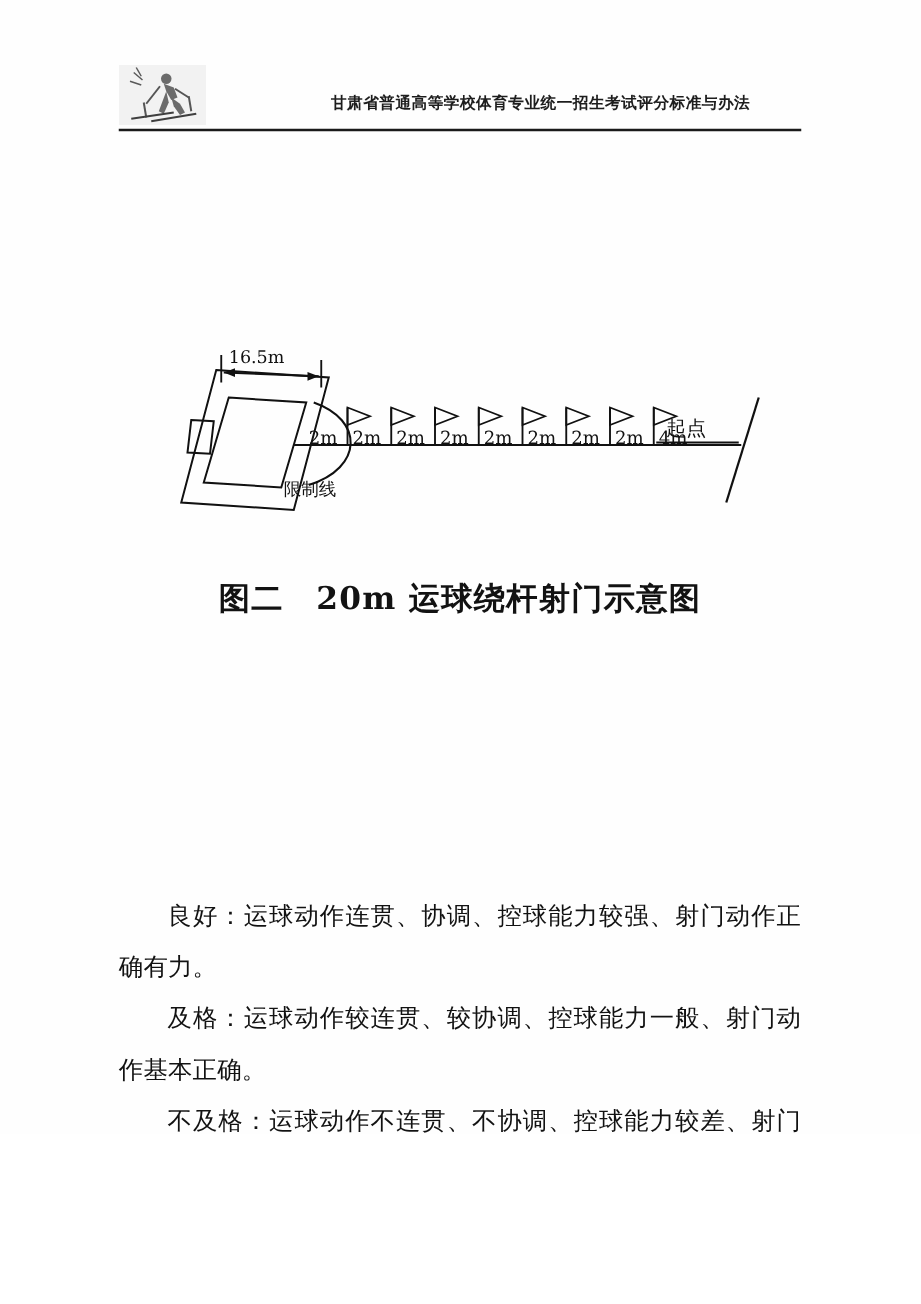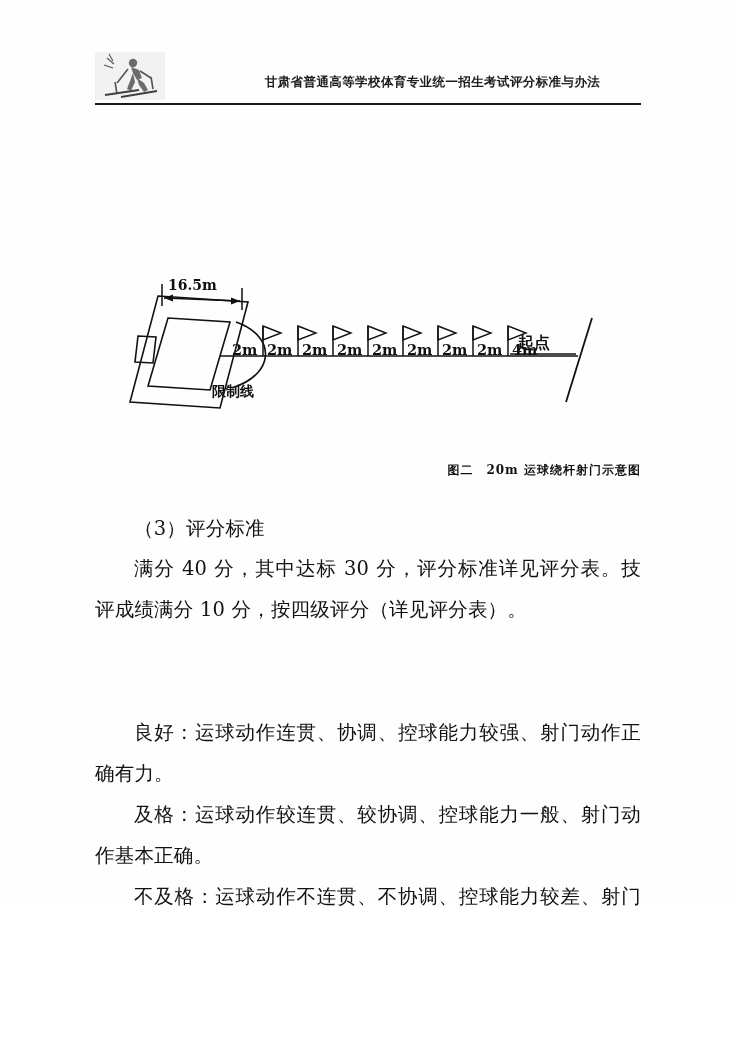--- a/index.html
+++ b/index.html
@@ -68,34 +68,33 @@
     text-justify: inter-ideograph;
     color: #121212;
     letter-spacing: 0.2px;
   }
   .para.indent { text-indent: 2em; }
   .para.nowrapline { text-align: left; }
 
   
   .figure {
     position: absolute;
-    left: 80px;
+    left: 95px;
     top: 278px;
     width: 546px;
     height: 175px;
-    font-weight: bold;
   }
   .fig-caption {
     position: absolute;
     left: 95px;
     top: 462px;
     width: 546px;
-    text-align: right;
-    font-family: "DejaVu Serif", "Liberation Serif", serif;
-    font-size: 12px;
+    text-align: center;
+    font-family: "DejaVu Serif", "Liberation Serif", serif;
+    font-size: 25px;
     font-weight: bold;
     letter-spacing: 1px;
     color: #121212;
   }
 
   
   .page-number {
     position: absolute;
     left: 96px;
     top: 936px;
@@ -214,23 +213,21 @@
       </g>
 
       <text x="132" y="118" font-family="DejaVu Sans, Liberation Sans, sans-serif" font-size="14" fill="#111111">限制线</text>
 
       <text x="438" y="70" font-family="DejaVu Sans, Liberation Sans, sans-serif" font-size="16" fill="#111111">起点</text>
     </svg>
   </div>
 
   <div class="fig-caption">图二　20m 运球绕杆射门示意图</div>
 
-  <div class="para indent nowrapline" style="top:508px;">（3）评分标准</div>
-
-  <div class="para indent" style="top:548px;">满分 40 分，其中达标 30 分，评分标准详见评分表。技评成绩满分 10 分，按四级评分（详见评分表）。</div>
+
 
 
   <div class="para indent" style="top:712px;">良好：运球动作连贯、协调、控球能力较强、射门动作正确有力。</div>
 
   <div class="para indent" style="top:876px;">不及格：运球动作不连贯、不协调、控球能力较差、射门动作不正确。</div>
 
   <div class="para indent" style="top:794px;">及格：运球动作较连贯、较协调、控球能力一般、射门动作基本正确。</div>
 
   <div class="page-number">20</div>
   <div class="watermark">高考直通车</div>

